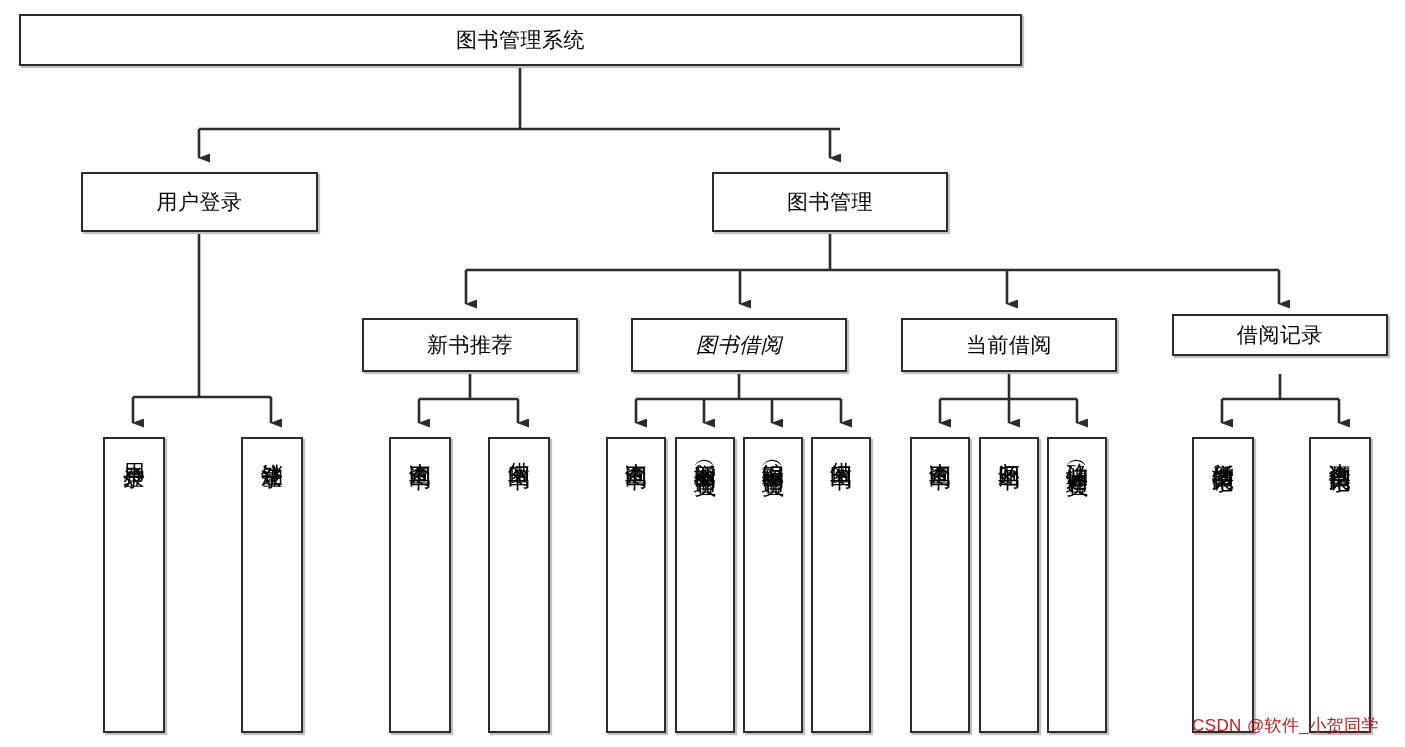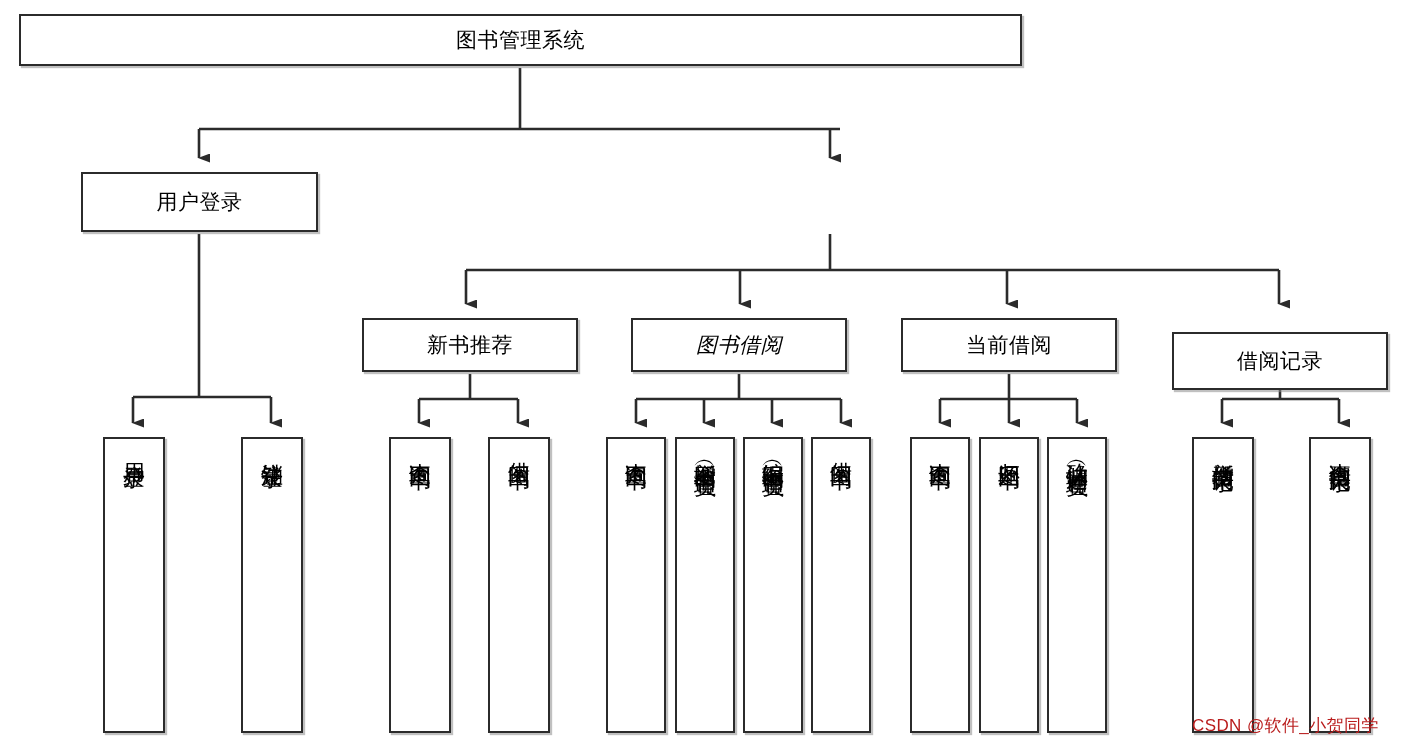--- a/index.html
+++ b/index.html
@@ -120,31 +120,34 @@
     </g>
   </svg>
 
   <div class="node" style="left:19px; top:14px; width:1003px; height:52px;">
     <span class="node-label">图书管理系统</span>
   </div>
 
   <div class="node" style="left:81px; top:172px; width:237px; height:60px;">
     <span class="node-label">用户登录</span>
   </div>
+  <div class="node" style="left:712px; top:172px; width:236px; height:60px;">
+    <span class="node-label">图书管理</span>
+  </div>
 
   <div class="node" style="left:362px; top:318px; width:216px; height:54px;">
     <span class="node-label">新书推荐</span>
   </div>
   <div class="node" style="left:631px; top:318px; width:216px; height:54px;font-style:italic;">
     <span class="node-label">图书借阅</span>
   </div>
   <div class="node" style="left:901px; top:318px; width:216px; height:54px;">
     <span class="node-label">当前借阅</span>
   </div>
-  <div class="node" style="left:1172px; top:332px; width:216px; height:58px;">
+  <div class="node" style="left:1172px; top:314px; width:216px; height:42px;">
     <span class="node-label">借阅记录</span>
   </div>
 
   <div class="node vertical" style="left:103px; top:437px; width:62px; height:296px;">
     <span class="node-label">用户登录</span>
   </div>
   <div class="node vertical" style="left:241px; top:437px; width:62px; height:296px;">
     <span class="node-label">注销登录</span>
   </div>
 

